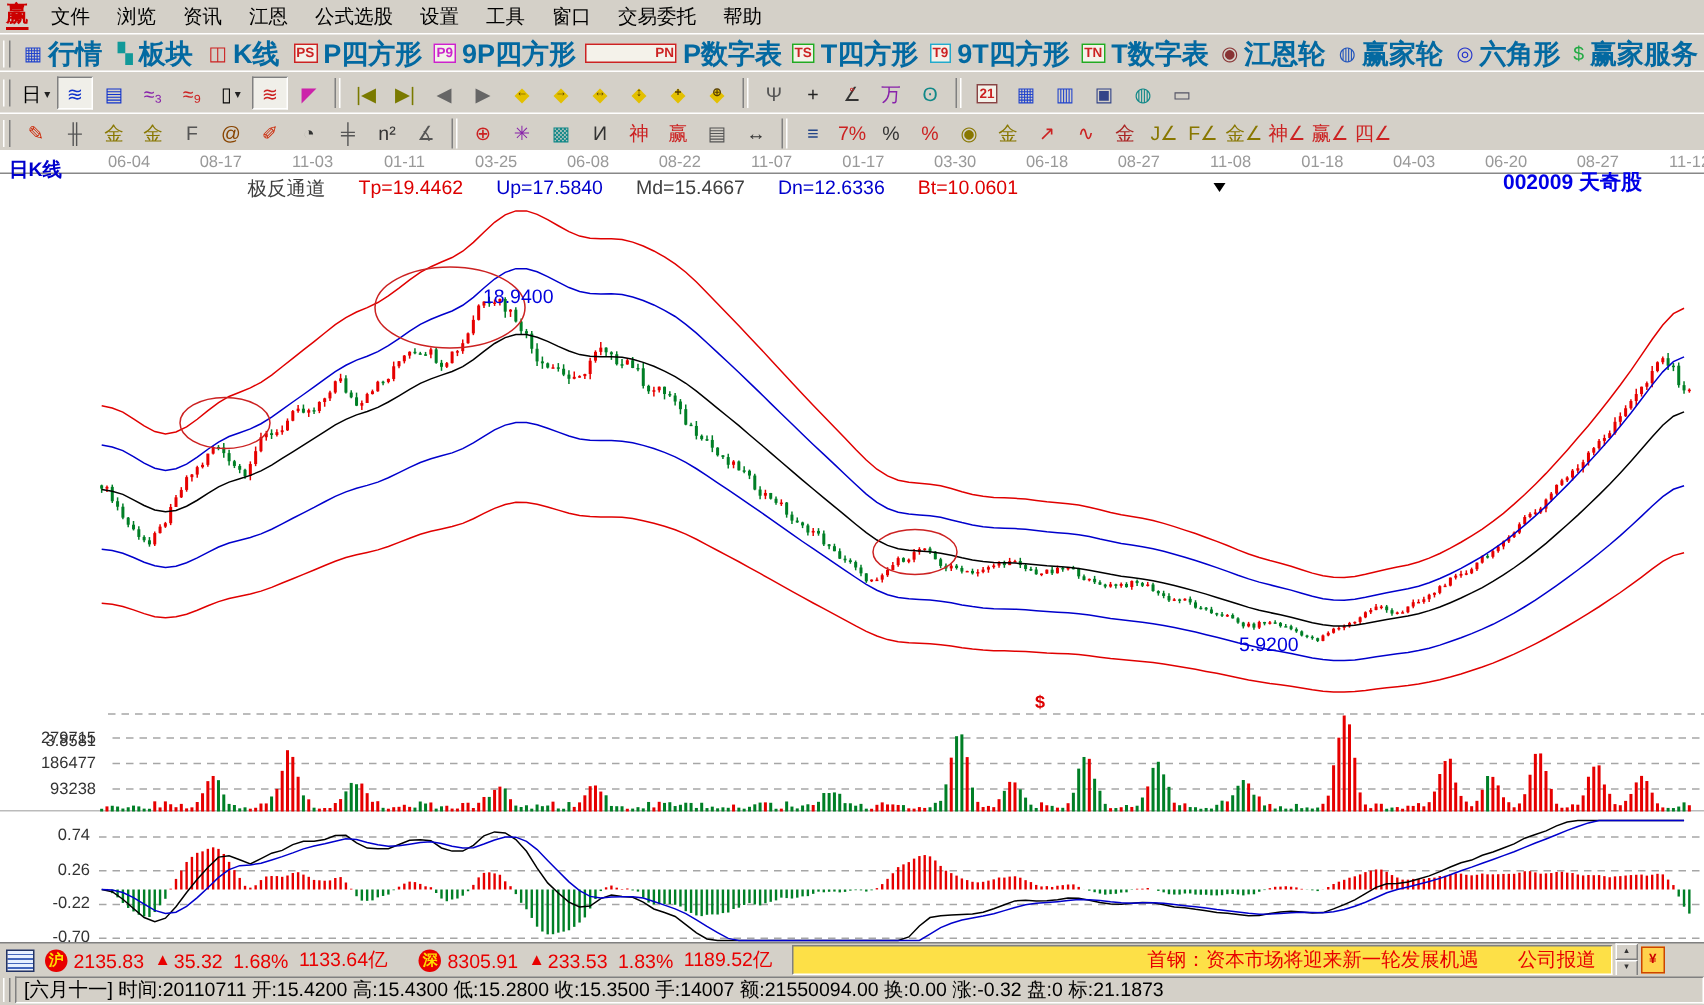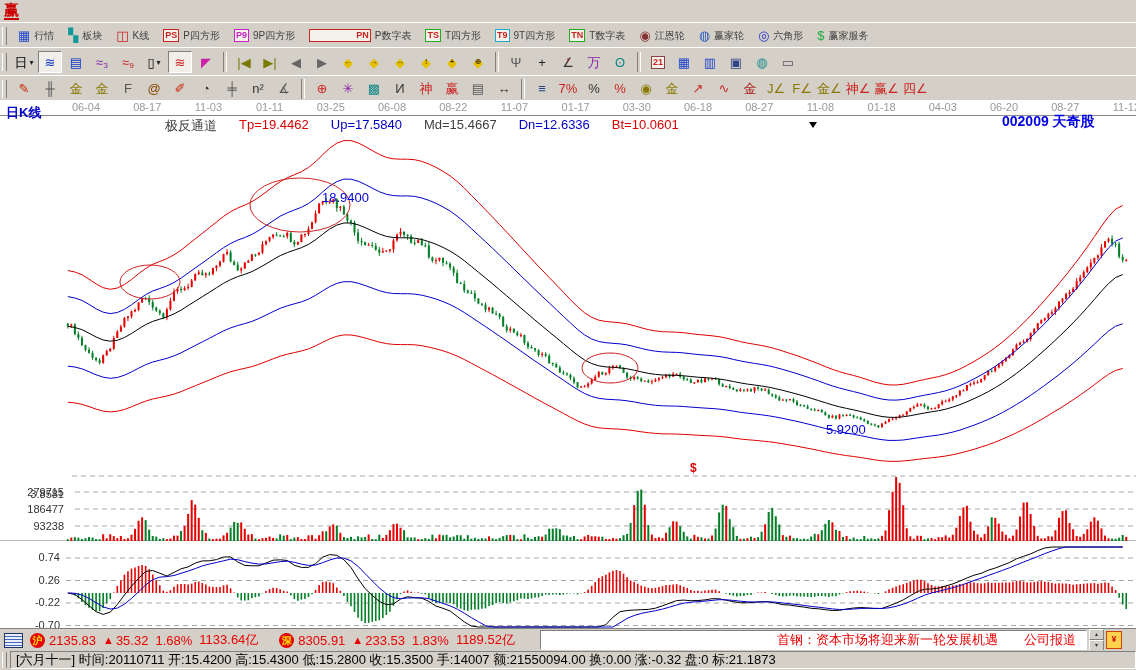--- a/index.html
+++ b/index.html
@@ -17,21 +17,21 @@
   .tb4{top:75px;height:25px;border-top:1px solid #fff;border-bottom:1px solid #808080;}
   .grip{width:3px;height:18px;border-left:1px solid #fff;border-right:1px solid #808080;margin:0 4px 0 2px;}
   .vsep{width:2px;height:20px;border-left:1px solid #808080;border-right:1px solid #fff;margin:0 4px;}
   .tbtn{position:relative;min-width:22px;height:20px;display:flex;align-items:center;justify-content:center;
     margin:0 1px;border:1px solid #d4d0c8;cursor:default;}
   .tbtn.pressed{border-color:#808080 #fff #fff #808080;background:#f0efe9;}
   .tbtn.labeled{padding:0 5px;gap:4px;}
   .g{font-size:13px;line-height:13px;}
   .g.box{font-size:9px;font-weight:bold;border:1px solid;padding:0 1px;line-height:11px;background:#f4f2ea;}
   .ov{position:absolute;left:0;right:0;top:50%;transform:translateY(-52%);text-align:center;font-size:8px;font-weight:bold;}
-  .tlabel{font-size:10px;color:#404040;white-space:nowrap;}
+  .tlabel{font-size:18px;color:#0369a1;white-space:nowrap;font-weight:bold;}
   .dd{font-size:8px;color:#222;margin-left:2px;}
   
   .chart{position:absolute;top:100px;left:0;right:0;height:528px;background:#ffffff;}
   .chart svg{position:absolute;left:0;top:0;}
   .lbl{position:absolute;white-space:nowrap;}
   .period{top:4px;left:6px;color:#0000cc;font-size:13px;font-weight:bold;}
   .symbol{top:13px;right:0;width:134px;overflow:hidden;color:#0000e6;font-size:14px;font-weight:bold;text-align:left;}
   .ind-row{position:absolute;top:17px;left:165px;display:flex;gap:22px;font-size:13px;}
   .macd-row{position:absolute;top:441px;left:8px;display:flex;gap:20px;font-size:13px;}
   .scale-lbl{position:absolute;left:8px;width:56px;text-align:right;font-size:11px;color:#333;}
@@ -39,21 +39,21 @@
   .macd-name{color:#0000cc;font-weight:bold;}
   
   .status{position:absolute;top:628px;left:0;right:0;height:22px;background:#d4d0c8;
     border-top:1px solid #808080;display:flex;align-items:center;font-size:13px;}
   .sico{width:17px;height:13px;border:1px solid #223366;margin:0 3px 0 4px;
     background:repeating-linear-gradient(#e8f0ff 0 2px,#4466bb 2px 3px);}
   .circ{width:15px;height:15px;border-radius:50%;background:#e80000;color:#ffe000;font-size:10px;
     font-weight:bold;line-height:15px;text-align:center;margin:0 4px;}
   .snum{color:#e80000;margin-right:7px;white-space:nowrap;}
   .tri{color:#e80000;font-size:11px;margin-right:2px;}
-  .tickbox{flex:0 0 auto;width:545px;height:18px;margin-left:18px;background:#ffffff;
+  .tickbox{flex:0 0 auto;width:545px;height:18px;margin-left:6px;background:#fde047;
     border:1px solid;border-color:#808080 #fff #fff #808080;display:flex;align-items:center;overflow:hidden;text-align:center;}
   .newstxt{color:#e80000;margin-left:auto;white-space:nowrap;}
   .newscat{color:#e80000;margin:0 10px 0 26px;white-space:nowrap;}
   .spin{display:flex;flex-direction:column;margin-left:2px;}
   .spin span{width:13px;height:9px;font-size:6px;line-height:8px;text-align:center;background:#d4d0c8;
     border:1px solid;border-color:#fff #808080 #808080 #fff;color:#333;}
   .mini-ico{width:14px;height:16px;margin-right:-4px;margin-left:2px;background:#ffd24d;border:1px solid #cc4400;color:#cc0000;
     font-size:9px;line-height:15px;text-align:center;font-weight:bold;overflow:hidden;}
   
   .info{position:absolute;top:650px;left:0;right:0;height:20px;background:#d4d0c8;display:flex;align-items:center;}
@@ -61,20 +61,32 @@
   .info-field{flex:1;height:16px;border:1px solid;border-color:#808080 #fff #fff #808080;
     display:flex;align-items:center;padding:0 5px;font-size:13px;color:#000;white-space:nowrap;overflow:hidden;text-align:right;}
 </style>
 </head>
 <body>
 
 <div class="app">
 
   <div class="menubar">
     <span class="logo">赢</span>
+    <div id="menu-items" style="display:flex;">
+        <span class="menu-item">文件</span>
+        <span class="menu-item">浏览</span>
+        <span class="menu-item">资讯</span>
+        <span class="menu-item">江恩</span>
+        <span class="menu-item">公式选股</span>
+        <span class="menu-item">设置</span>
+        <span class="menu-item">工具</span>
+        <span class="menu-item">窗口</span>
+        <span class="menu-item">交易委托</span>
+        <span class="menu-item">帮助</span>
+      </div>
   </div>
 
   <div class="tb tb2" id="toolbar-main">
       <span class="grip"></span>
       <span class="tbtn labeled">
         <span class="g" style="color: rgb(34, 68, 204);">▦</span>
         <span class="tlabel">行情</span>
       </span>
       <span class="tbtn labeled">
         <span class="g" style="color: rgb(17, 153, 153);">▚</span>

